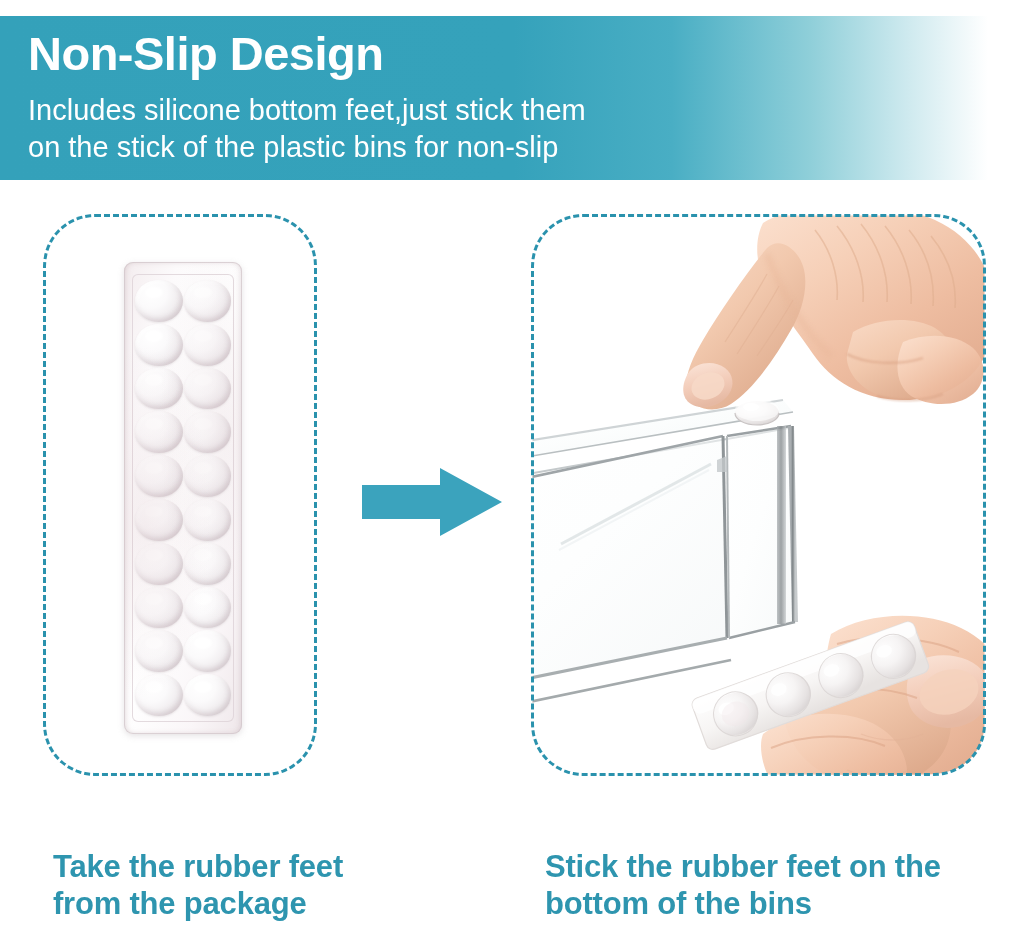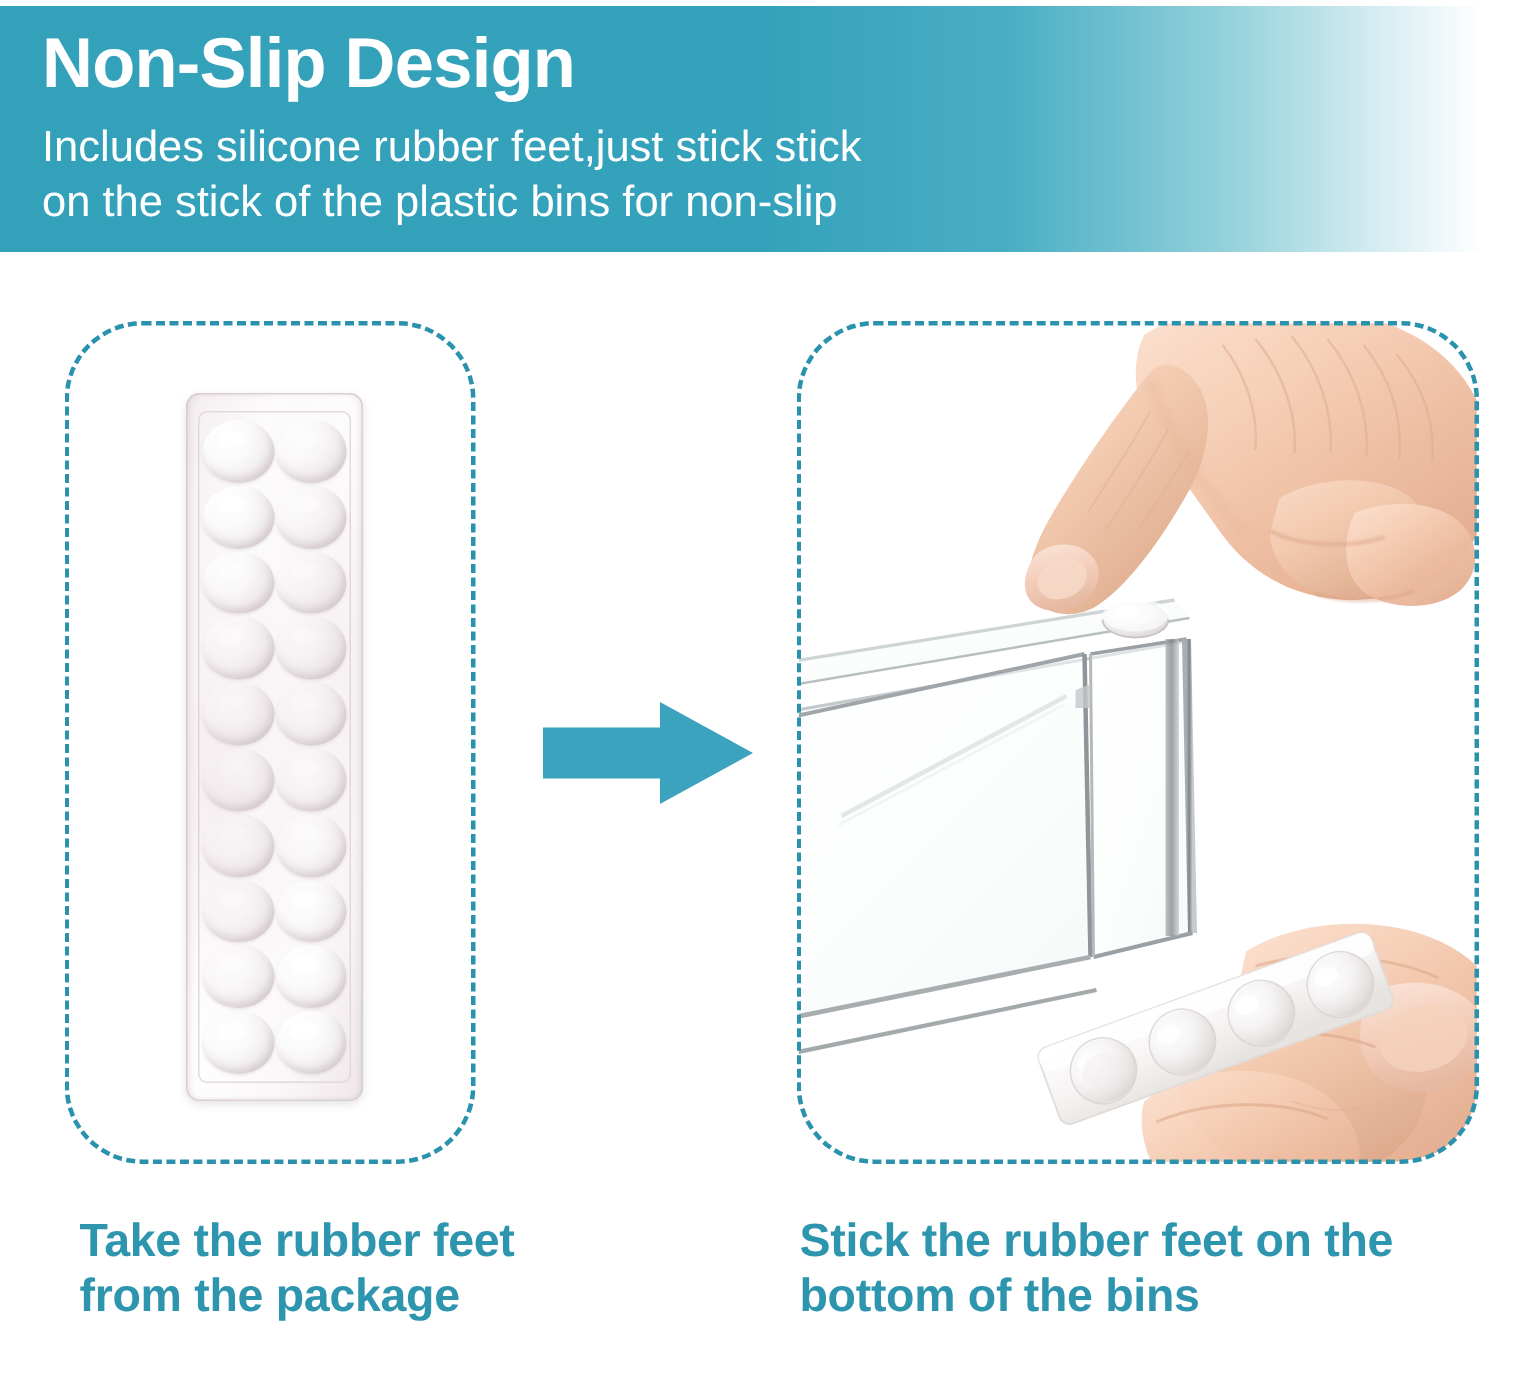--- a/index.html
+++ b/index.html
@@ -12,21 +12,21 @@
     background: #ffffff;
     font-family: "Liberation Sans", sans-serif;
     overflow: hidden;
     position: relative;
   }
 
   
   .banner {
     position: absolute;
     left: 0;
-    top: 4px;
+    top: 16px;
     width: 988px;
     height: 164px;
     background: linear-gradient(to right,
                 #34a1ba 0%,
                 #35a2bb 52%,
                 #49aec4 68%,
                 #8fcfd9 82%,
                 #cfeaef 92%,
                 #ffffff 100%);
     overflow: hidden;
@@ -74,28 +74,29 @@
   }
 
   
   .caption {
     position: absolute;
     color: #2e95af;
     font-weight: bold;
     font-size: 31px;
     line-height: 37px;
     letter-spacing: -0.2px;
+    margin-top: 40px;
   }
   .caption-left {
     left: 53px;
     top: 808px;
     width: 300px;
   }
   .caption-right {
-    left: 533px;
+    left: 545px;
     top: 808px;
     width: 460px;
   }
 
   
   .arrow {
     position: absolute;
     left: 362px;
     top: 468px;
     width: 140px;
@@ -178,21 +179,21 @@
     height: 562px;
     overflow: hidden;
   }
   .scene svg { display: block; }
 </style>
 </head>
 <body>
 
 <div class="banner">
   <div class="banner-title">Non-Slip Design</div>
-  <div class="banner-sub">Includes silicone rubber feet,just stick stick</div>
+  <div class="banner-sub">Includes silicone bottom feet,just stick them</div>
   <div class="banner-sub" style="top:113px;">on the stick of the plastic bins for non-slip</div>
 </div>
 
 <div class="panel panel-left"></div>
 
 <div class="blister">
   <div class="blister-inner"></div>
   <div class="blister-grid" id="feet-grid">
       <div class="foot-dome"></div>
       <div class="foot-dome"></div>

